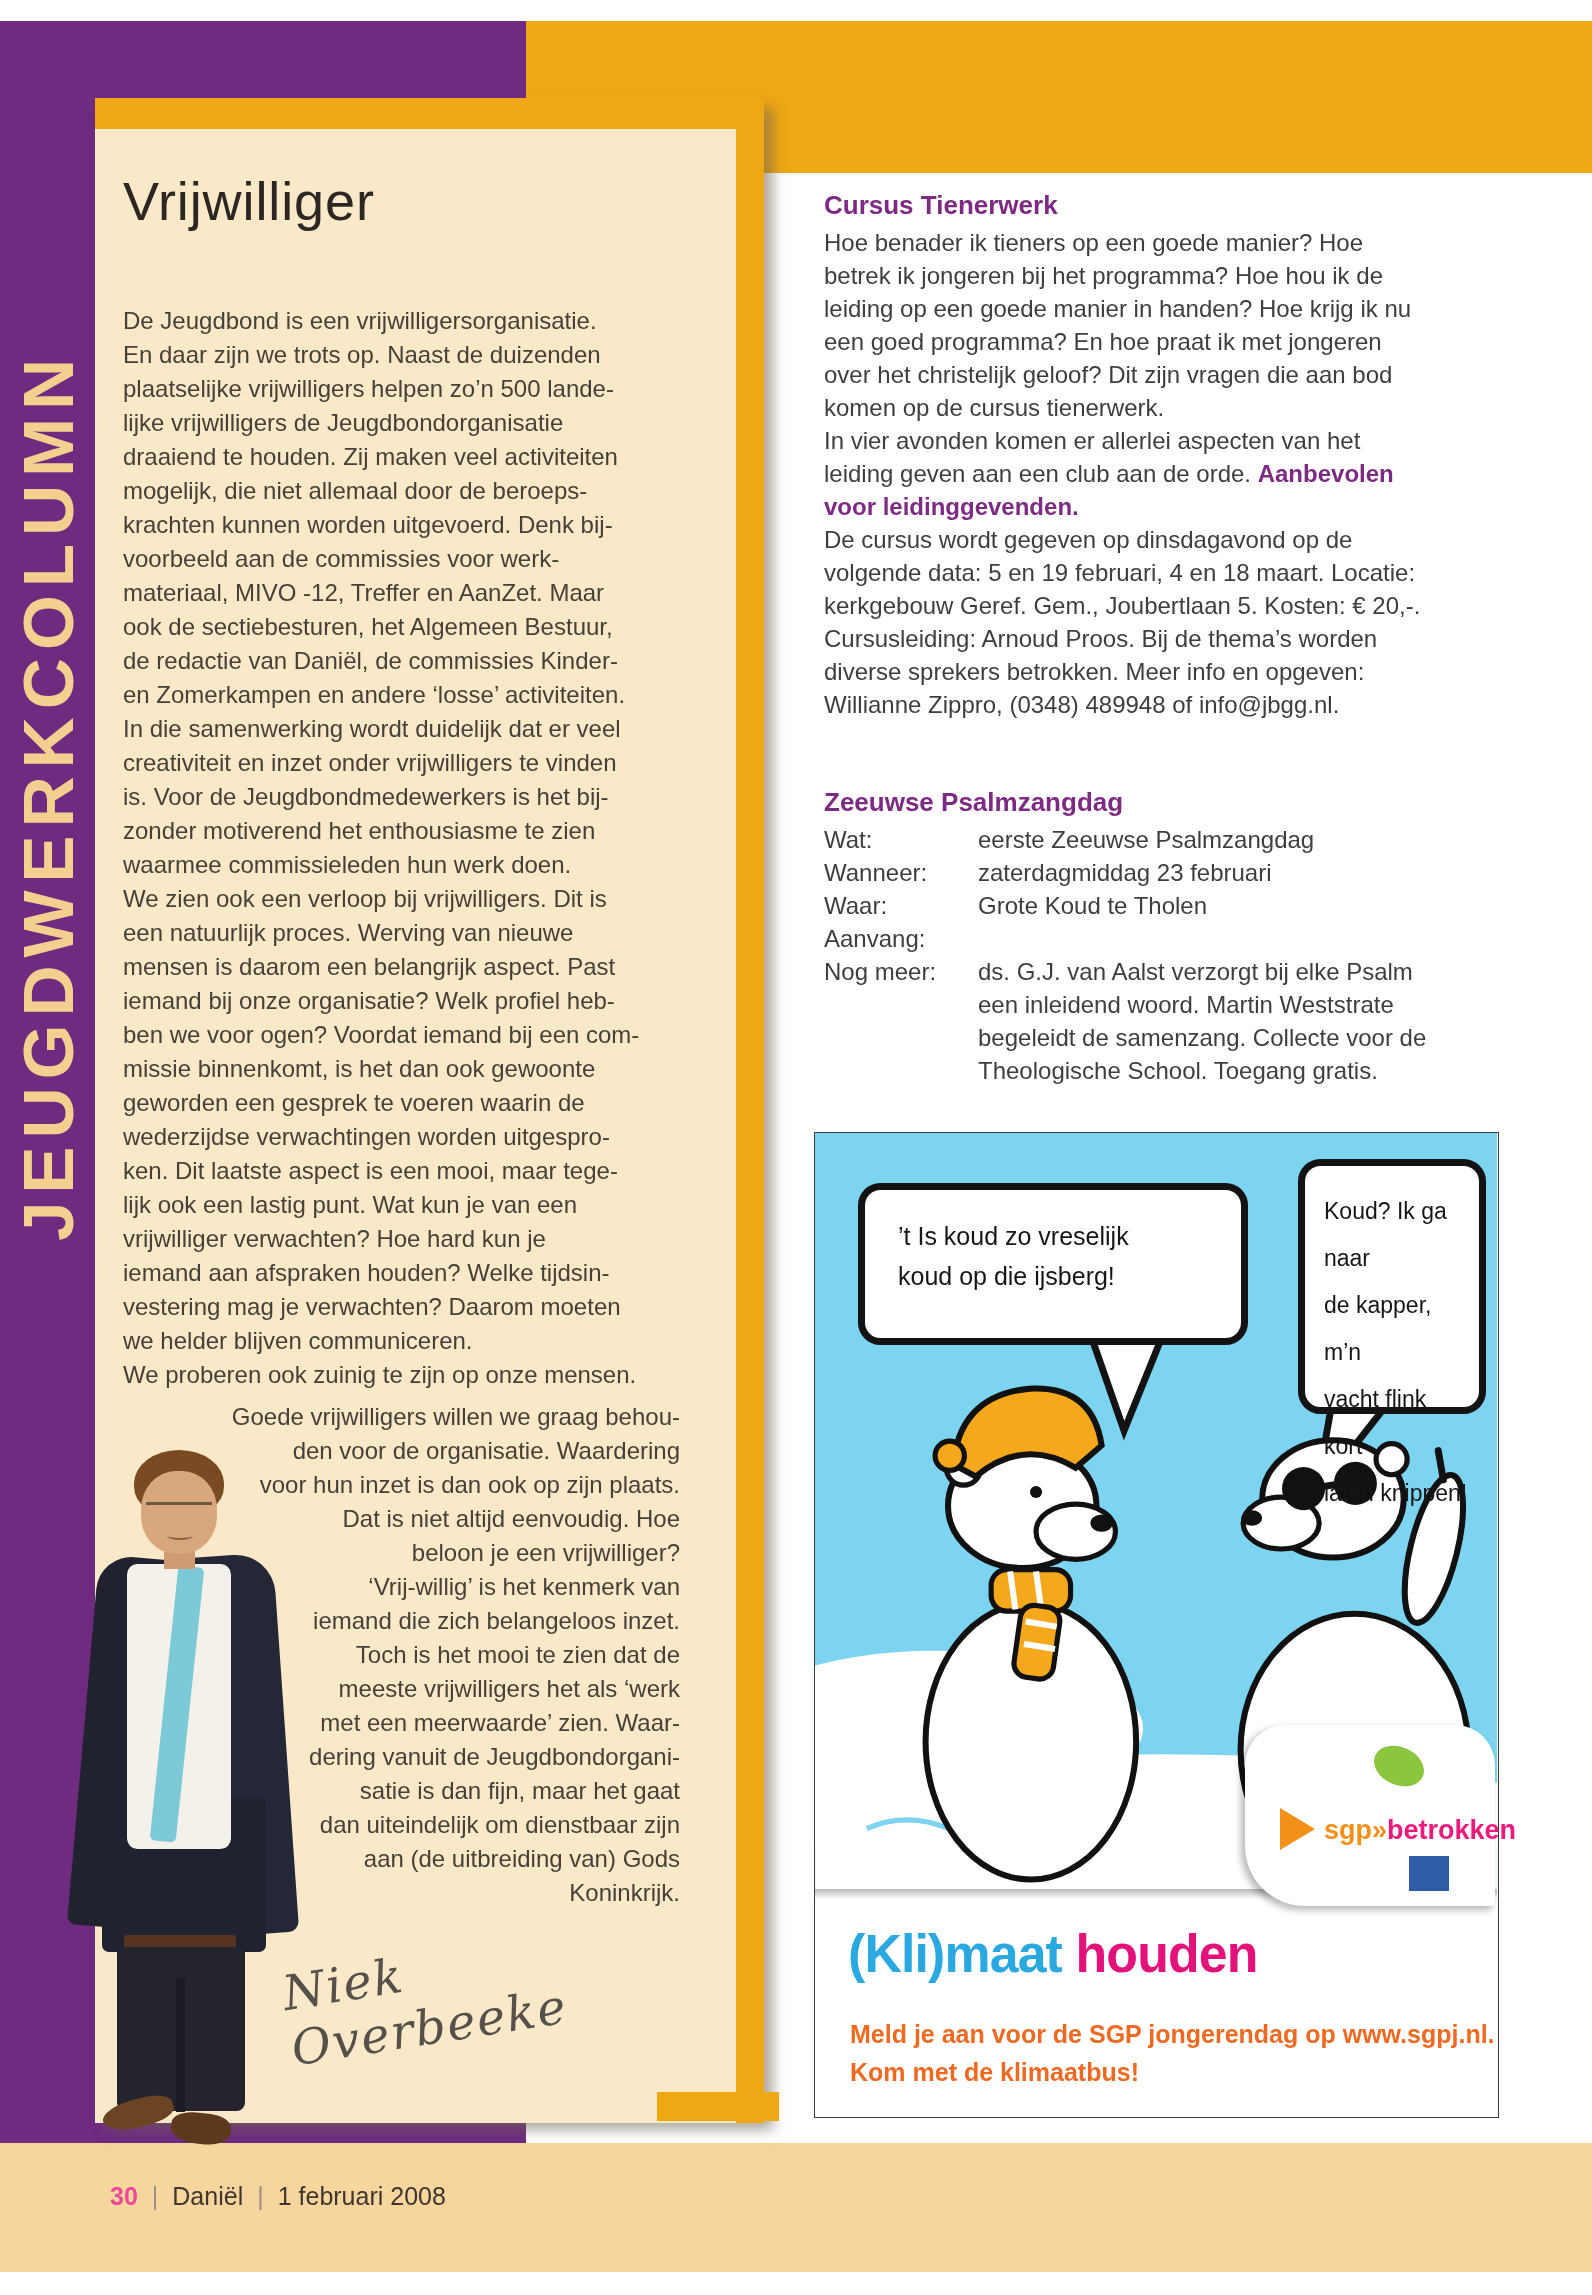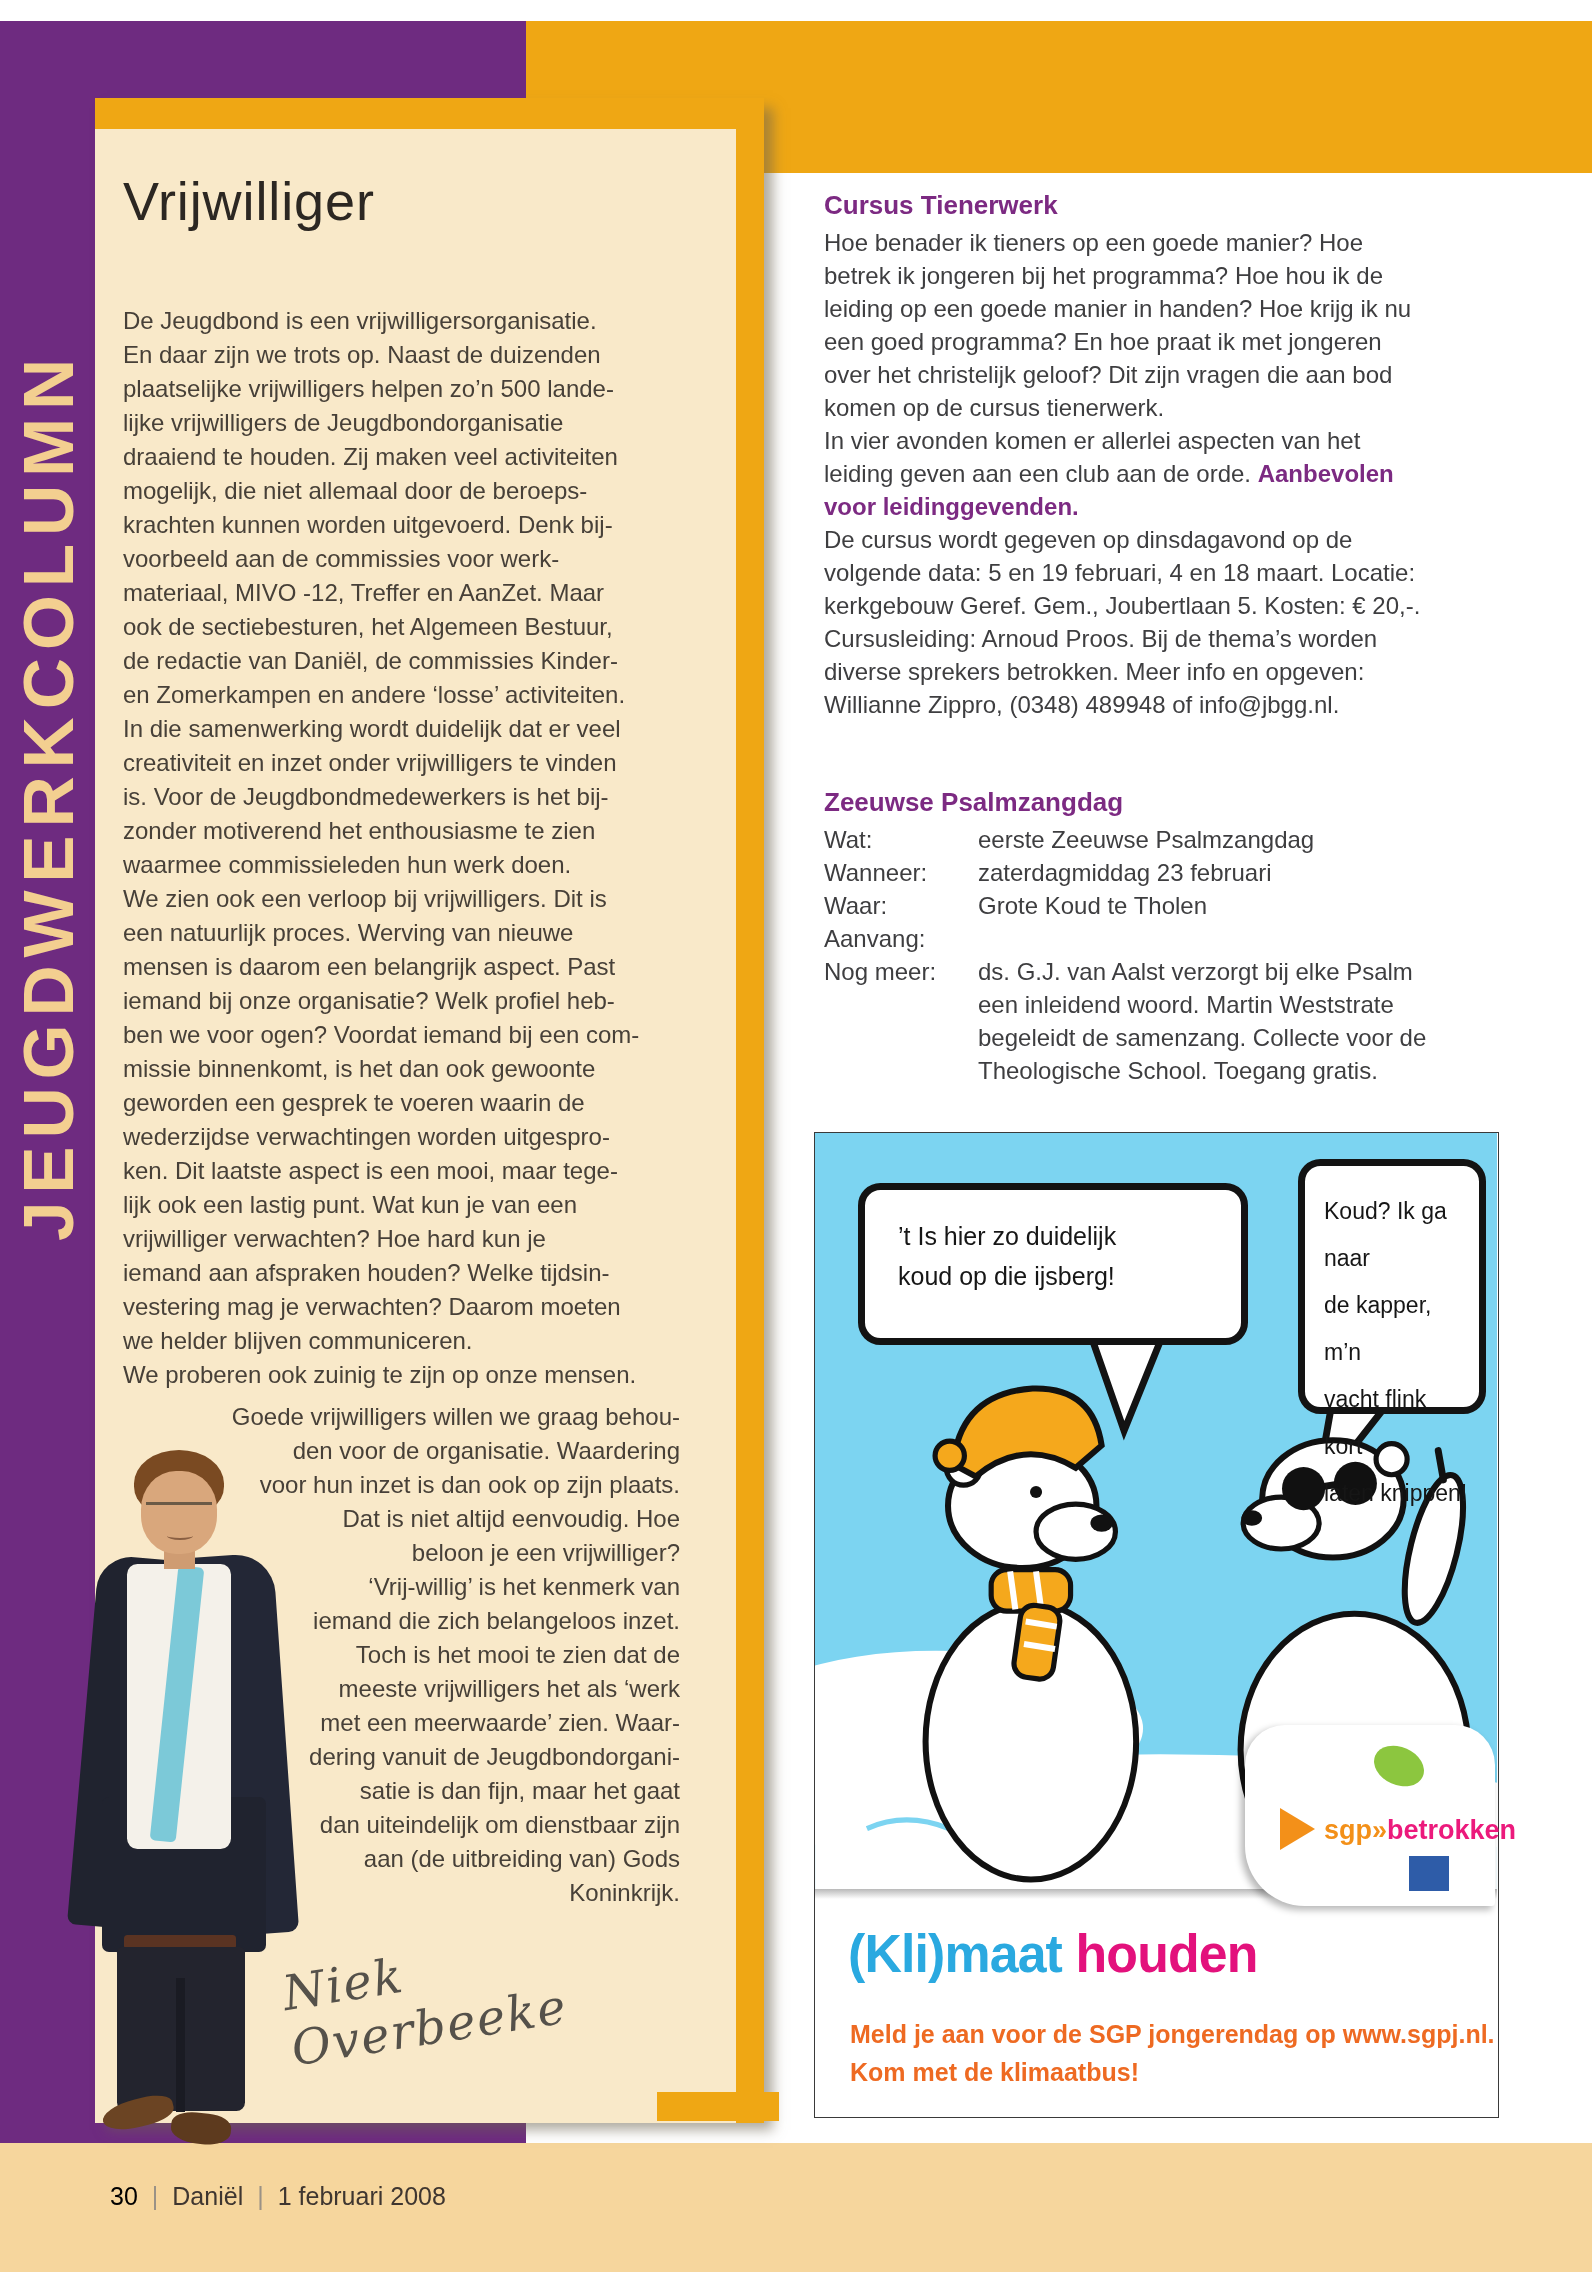--- a/index.html
+++ b/index.html
@@ -79,21 +79,21 @@
     border-radius:40px 40px 3.5px 60px;box-shadow:-3.5px 3.5px 7px rgba(0,0,0,.28);z-index:4}
   .sgp-green{position:absolute;left:128px;top:22.4px;width:52px;height:38px;border-radius:50%;background:var(--sgpGreen);transform:rotate(24deg)}
   .sgp-arrow{position:absolute;left:35px;top:83px;width:0;height:0;border-top:21px solid transparent;border-bottom:21px solid transparent;border-left:35px solid var(--sgpOrange)}
   .sgp-text{position:absolute;left:79px;top:90px;font-size:27px;font-weight:bold;white-space:nowrap}
   .sgp-text .sgp{color:var(--sgpOrange)} .sgp-text .sep{color:var(--sgpOrange)} .sgp-text .jong{color:var(--sgpPink)}
   .sgp-square{position:absolute;left:164px;top:131px;width:40px;height:35px;background:var(--sgpBlue)}
 
   
   .footer-band{position:absolute;left:0;top:2143px;width:1592px;height:129px;background:var(--tan);z-index:0}
   .footer-text{position:absolute;left:110px;top:2182px;font-size:25px;color:#3f3630;z-index:2}
-  .footer-text .pg{font-weight:normal;color:#000000}
+  .footer-text .pg{font-weight:bold;color:#ec4899}
   .footer-text .sep{color:#9a9286;padding:0 14px}
 </style>
 </head>
 <body>
 
 <div class="page">
 
   <div class="purple-main"></div>
   <div class="orange-tr"></div>
   <div class="vert-label">JEUGDWERKCOLUMN</div>
@@ -232,21 +232,21 @@
         <path d="M728,402 l-6,-34" stroke="#111111" stroke-width="8" stroke-linecap="round"></path>
         <ellipse cx="600" cy="424" rx="82" ry="68" fill="#ffffff" stroke="#111111" stroke-width="7"></ellipse>
         <circle cx="668" cy="378" r="18" fill="#ffffff" stroke="#111111" stroke-width="6"></circle>
         <ellipse cx="540" cy="452" rx="44" ry="30" fill="#ffffff" stroke="#111111" stroke-width="6"></ellipse>
         <ellipse cx="506" cy="446" rx="12" ry="9" fill="#111111"></ellipse>
         <circle cx="566" cy="412" r="25" fill="#111111"></circle>
         <circle cx="626" cy="406" r="25" fill="#111111"></circle>
         <path d="M586,410 L606,407" stroke="#111111" stroke-width="8"></path>
       </svg>
       <div class="bubble bubble1">
-        <div class="btxt">’t Is hier zo duidelijk
+        <div class="btxt">’t Is koud zo vreselijk
 koud op die ijsberg!</div>
       </div>
       <div class="bubble bubble2">
         <div class="btxt">Koud? Ik ga naar
 de kapper, m’n
 vacht flink kort
 laten knippen!</div>
       </div>
     </div>
 

